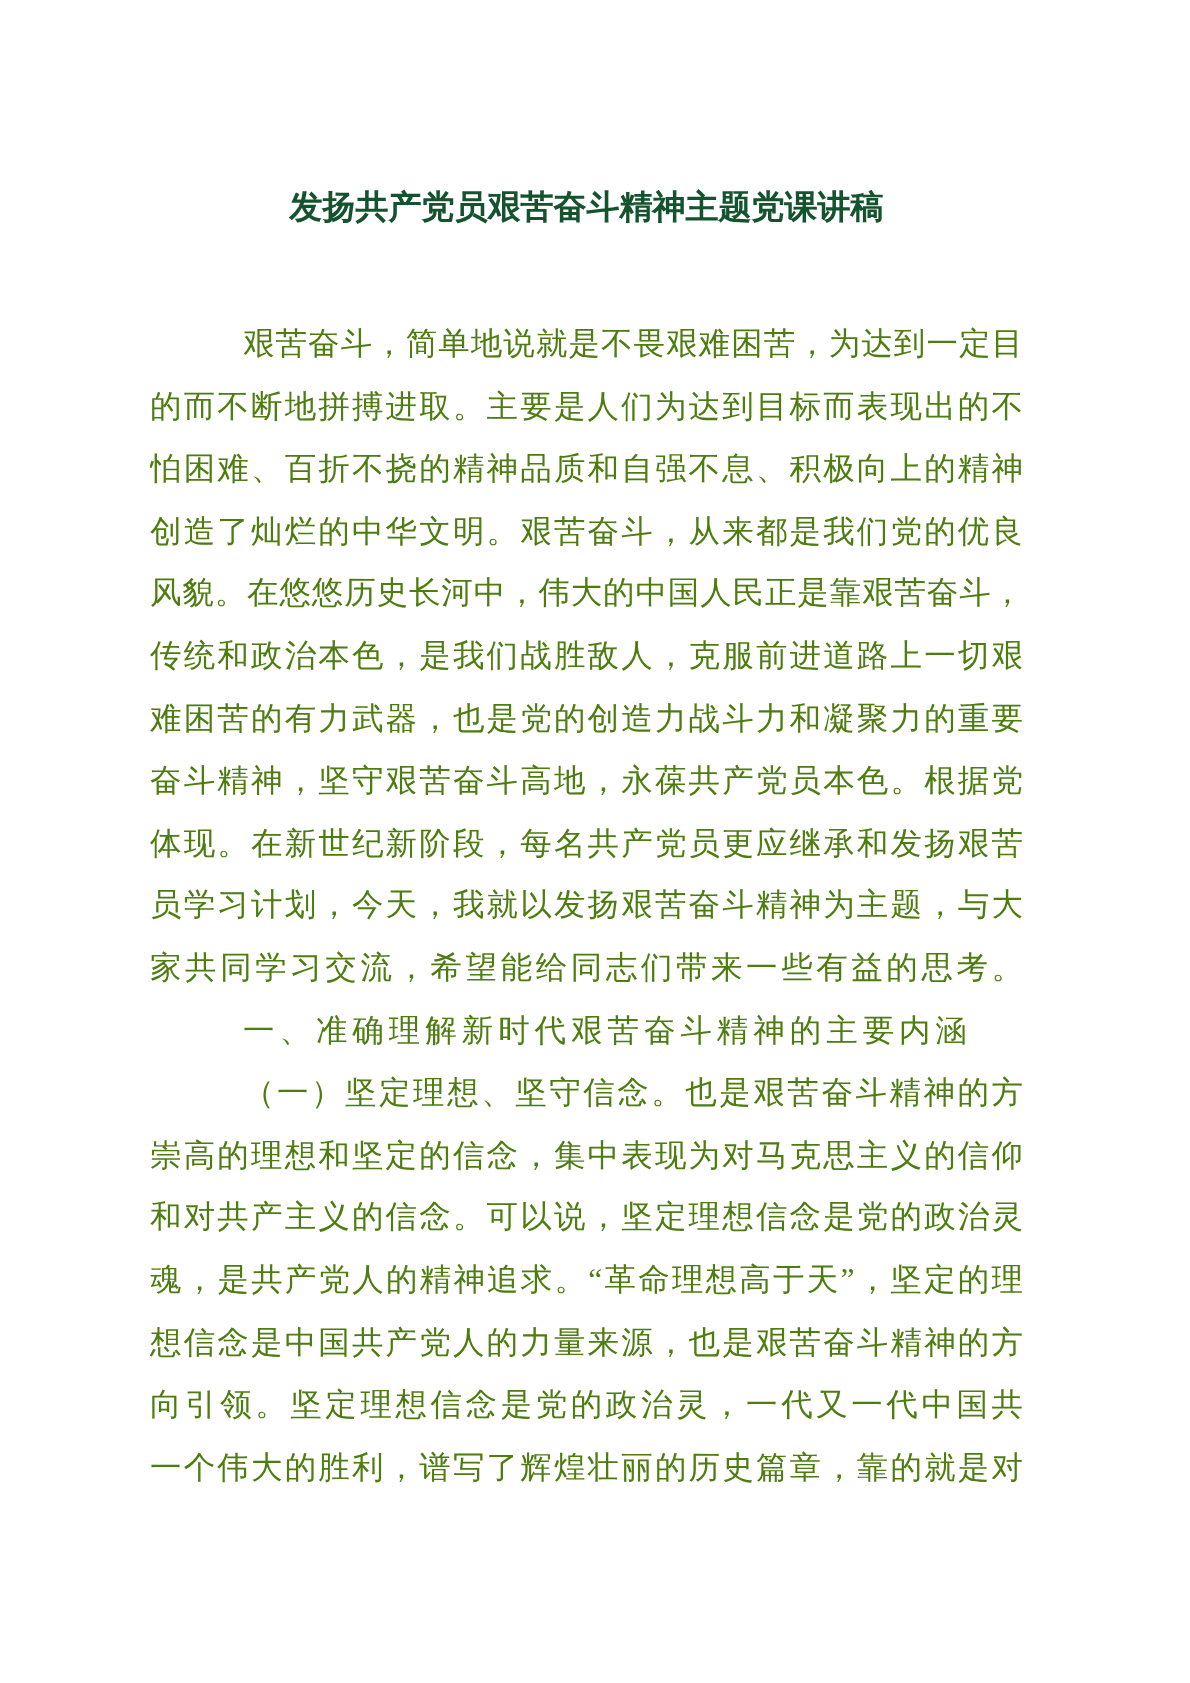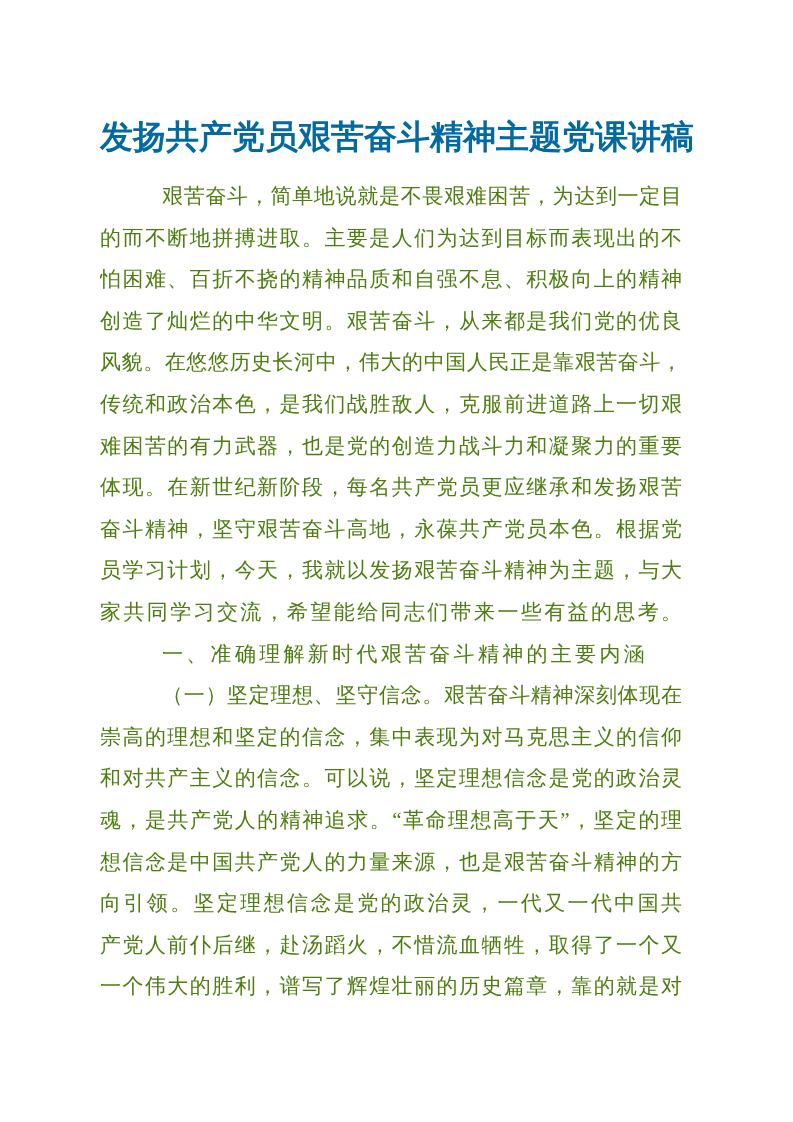--- a/index.html
+++ b/index.html
@@ -11,26 +11,26 @@
     position: relative;
     width: 793px;
     height: 1122px;
     background: #ffffff;
     box-sizing: border-box;
     padding: 117px 111px 0 100px;
     overflow: hidden;
     font-family: "Liberation Serif", "DejaVu Serif", serif;
   }
   .doc-title {
-    margin: 0 0 18px 0;
-    font-size: 33px;
+    margin: 0 0 51px 0;
+    font-size: 22px;
     line-height: 41px;
     font-weight: 900;
     text-align: center;
-    color: #0369a1;
+    color: #14532d;
     letter-spacing: 0px;
     white-space: nowrap;
   }
   .paragraph {
     margin: 0;
     padding: 0;
   }
   .line {
     height: 41.6px;
     line-height: 41.6px;
@@ -57,32 +57,31 @@
   <h1 class="doc-title">发扬共产党员艰苦奋斗精神主题党课讲稿</h1>
   <div class="doc-body">
       <div class="paragraph">
         <div class="line first-line">艰苦奋斗，简单地说就是不畏艰难困苦，为达到一定目</div>
         <div class="line">的而不断地拼搏进取。主要是人们为达到目标而表现出的不</div>
         <div class="line">怕困难、百折不挠的精神品质和自强不息、积极向上的精神</div>
         <div class="line">创造了灿烂的中华文明。艰苦奋斗，从来都是我们党的优良</div>
         <div class="line">风貌。在悠悠历史长河中，伟大的中国人民正是靠艰苦奋斗，</div>
         <div class="line">传统和政治本色，是我们战胜敌人，克服前进道路上一切艰</div>
         <div class="line">难困苦的有力武器，也是党的创造力战斗力和凝聚力的重要</div>
+        <div class="line">奋斗精神，坚守艰苦奋斗高地，永葆共产党员本色。根据党</div>
         <div class="line">体现。在新世纪新阶段，每名共产党员更应继承和发扬艰苦</div>
-        <div class="line">奋斗精神，坚守艰苦奋斗高地，永葆共产党员本色。根据党</div>
         <div class="line">员学习计划，今天，我就以发扬艰苦奋斗精神为主题，与大</div>
         <div class="line">家共同学习交流，希望能给同志们带来一些有益的思考。</div>
       </div>
       <div class="paragraph">
         <div class="line first-line no-justify">一、准确理解新时代艰苦奋斗精神的主要内涵</div>
       </div>
       <div class="paragraph">
-        <div class="line first-line">（一）坚定理想、坚守信念。艰苦奋斗精神深刻体现在</div>
+        <div class="line first-line">（一）坚定理想、坚守信念。也是艰苦奋斗精神的方</div>
         <div class="line">崇高的理想和坚定的信念，集中表现为对马克思主义的信仰</div>
         <div class="line">和对共产主义的信念。可以说，坚定理想信念是党的政治灵</div>
         <div class="line">魂，是共产党人的精神追求。“革命理想高于天”，坚定的理</div>
         <div class="line">想信念是中国共产党人的力量来源，也是艰苦奋斗精神的方</div>
         <div class="line">向引领。坚定理想信念是党的政治灵，一代又一代中国共</div>
-        <div class="line">产党人前仆后继，赴汤蹈火，不惜流血牺牲，取得了一个又</div>
         <div class="line">一个伟大的胜利，谱写了辉煌壮丽的历史篇章，靠的就是对</div>
       </div>
     </div>
 </div>
 
 </body></html>

